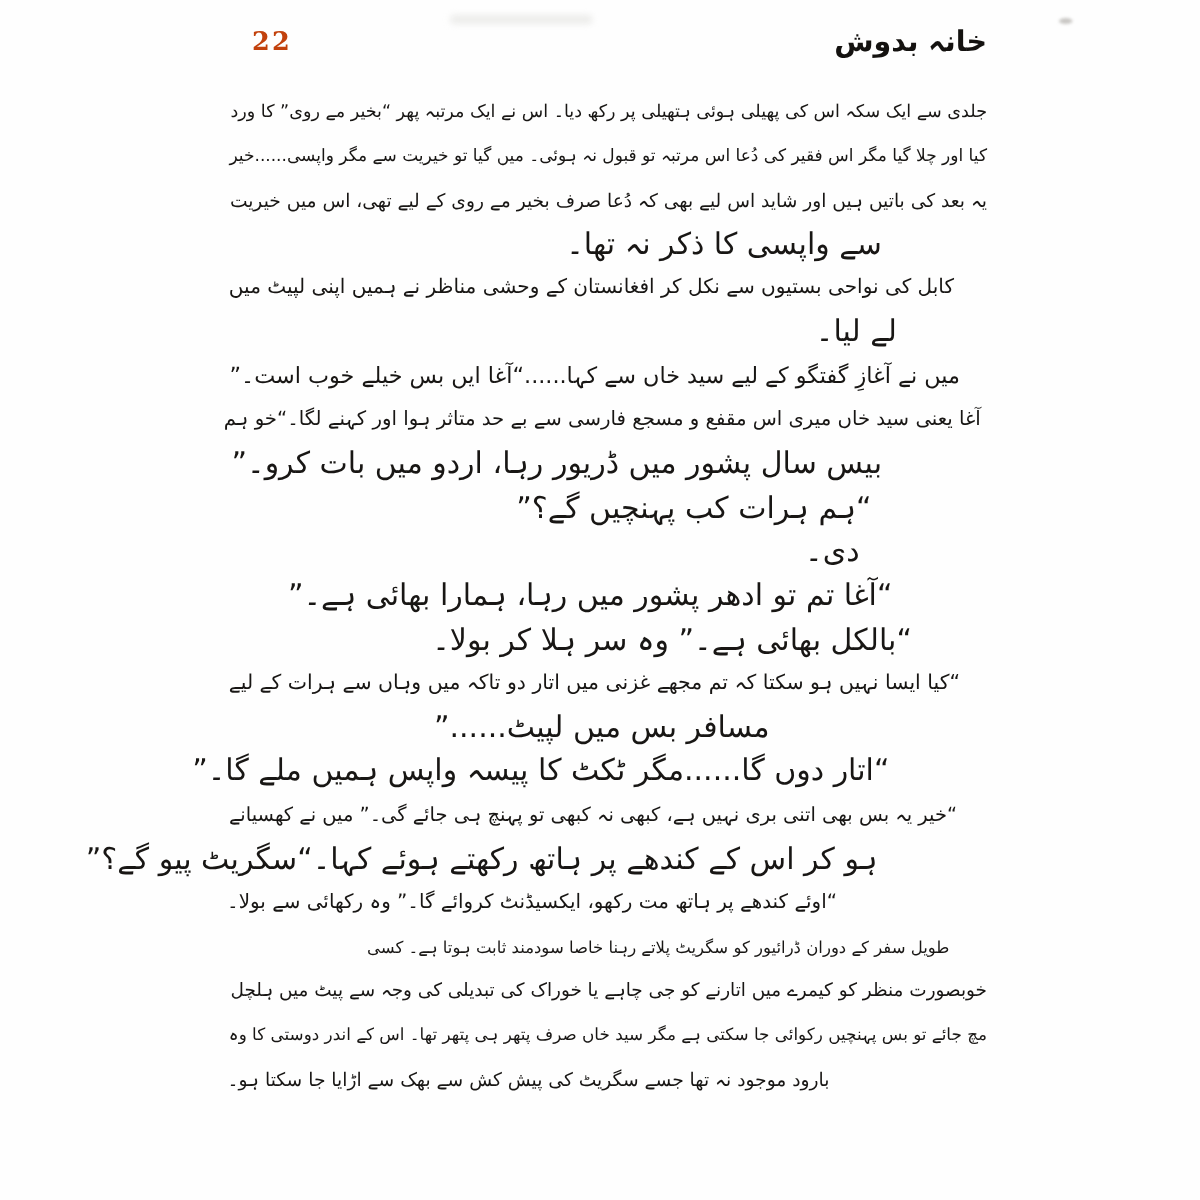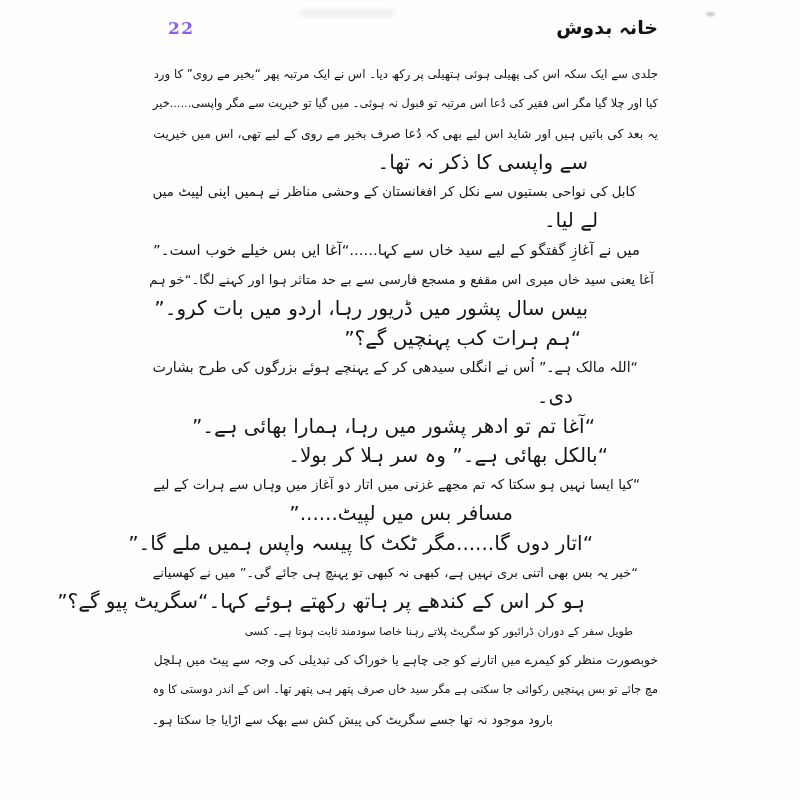--- a/index.html
+++ b/index.html
@@ -7,21 +7,21 @@
   .page{
     position:relative;width:800px;height:800px;background:#fefefe;
     font-family:"DejaVu Sans",sans-serif;color:#171513;
   }
   .topbar{
     position:absolute;left:145px;right:142px;top:14px;height:36px;
     display:flex;justify-content:space-between;align-items:flex-start;direction:ltr;
   }
   .pagenum{
     font-weight:bold;font-size:17px;letter-spacing:1.5px;padding-left:23px;padding-top:4px;
-    font-family:"DejaVu Serif","DejaVu Sans",serif;color:#8b5cf6;
+    font-family:"DejaVu Serif","DejaVu Sans",serif;color:#c2410c;
   }
   .booktitle{
     direction:rtl;font-weight:bold;font-size:19px;color:#141210;padding-top:2px;
   }
   .textblock{
     position:absolute;left:145px;right:142px;top:60px;direction:rtl;
   }
   .ln{
     direction:rtl;text-align:right;white-space:nowrap;overflow:visible;
     font-size:20px;line-height:29.3px;height:29.3px;color:#181614;
@@ -51,27 +51,27 @@
     <div class="ln j" style="font-size: 11.7172px;">جلدی سے ایک سکہ اس کی پھیلی ہوئی ہتھیلی پر رکھ دیا۔ اس نے ایک مرتبہ پھر “بخیر مے روی” کا ورد</div>
     <div class="ln j" style="font-size: 11.3392px;">کیا اور چلا گیا مگر اس فقیر کی دُعا اس مرتبہ تو قبول نہ ہوئی۔ میں گیا تو خیریت سے مگر واپسی......خیر</div>
     <div class="ln j" style="font-size: 12.4383px;">یہ بعد کی باتیں ہیں اور شاید اس لیے بھی کہ دُعا صرف بخیر مے روی کے لیے تھی، اس میں خیریت</div>
     <div class="ln" style="margin-right:70px">سے واپسی کا ذکر نہ تھا۔</div>
     <div class="ln" style="margin-right: 22px; font-size: 13.3647px;">کابل کی نواحی بستیوں سے نکل کر افغانستان کے وحشی مناظر نے ہمیں اپنی لپیٹ میں</div>
     <div class="ln" style="margin-right:60px">لے لیا۔</div>
     <div class="ln" style="margin-right: 18px; font-size: 14.8878px;">میں نے آغازِ گفتگو کے لیے سید خاں سے کہا......“آغا ایں بس خیلے خوب است۔”</div>
     <div class="ln j" style="font-size: 13.1461px; text-align: center;">آغا یعنی سید خاں میری اس مقفع و مسجع فارسی سے بے حد متاثر ہوا اور کہنے لگا۔“خو ہم</div>
     <div class="ln" style="margin-right:70px">بیس سال پشور میں ڈریور رہا، اردو میں بات کرو۔”</div>
     <div class="ln" style="margin-right:77px">“ہم ہرات کب پہنچیں گے؟”</div>
-    <div class="ln j" style="margin-right: 20px; font-size: 14.2302px;">“اللہ مالک ہے۔” اُس نے انگلی سیدھی کر کے پہنچے ہوئے بزرگوں کی طرح بشارت</div>
     <div class="ln" style="margin-right:85px">دی۔</div>
     <div class="ln" style="margin-right:63px">“آغا تم تو ادھر پشور میں رہا، ہمارا بھائی ہے۔”</div>
     <div class="ln" style="margin-right:50px">“بالکل بھائی ہے۔” وہ سر ہلا کر بولا۔</div>
-    <div class="ln" style="margin-right: 18px; font-size: 13.6385px;">“کیا ایسا نہیں ہو سکتا کہ تم مجھے غزنی میں اتار دو آغاز میں وہاں سے ہرات کے لیے</div>
+    <div class="ln" style="margin-right: 18px; font-size: 13.6385px;">“کیا ایسا نہیں ہو سکتا کہ تم مجھے غزنی میں اتار دو تاکہ میں وہاں سے ہرات کے لیے</div>
     <div class="ln" style="margin-right:145px">مسافر بس میں لپیٹ......”</div>
     <div class="ln" style="margin-right:65px">“اتار دوں گا......مگر ٹکٹ کا پیسہ واپس ہمیں ملے گا۔”</div>
     <div class="ln" style="margin-right: 20px; font-size: 12.9711px;">“خیر یہ بس بھی اتنی بری نہیں ہے، کبھی نہ کبھی تو پہنچ ہی جائے گی۔” میں نے کھسیانے</div>
     <div class="ln" style="margin-right:73px">ہو کر اس کے کندھے پر ہاتھ رکھتے ہوئے کہا۔“سگریٹ پیو گے؟”</div>
+    <div class="ln" style="margin-right: 100px; font-size: 13.2564px;">“اوئے کندھے پر ہاتھ مت رکھو، ایکسیڈنٹ کروائے گا۔” وہ رکھائی سے بولا۔</div>
     <div class="ln" style="margin-right: 25px; font-size: 11px;">طویل سفر کے دوران ڈرائیور کو سگریٹ پلاتے رہنا خاصا سودمند ثابت ہوتا ہے۔ کسی</div>
     <div class="ln j" style="font-size: 12.2871px;">خوبصورت منظر کو کیمرے میں اتارنے کو جی چاہے یا خوراک کی تبدیلی کی وجہ سے پیٹ میں ہلچل</div>
     <div class="ln j" style="font-size: 11.1979px;">مچ جائے تو بس پہنچیں رکوائی جا سکتی ہے مگر سید خاں صرف پتھر ہی پتھر تھا۔ اس کے اندر دوستی کا وہ</div>
     <div class="ln" style="margin-right: 105px; font-size: 12.4614px;">بارود موجود نہ تھا جسے سگریٹ کی پیش کش سے بھک سے اڑایا جا سکتا ہو۔</div>
   </div>
 </div>
 
 </body></html>

